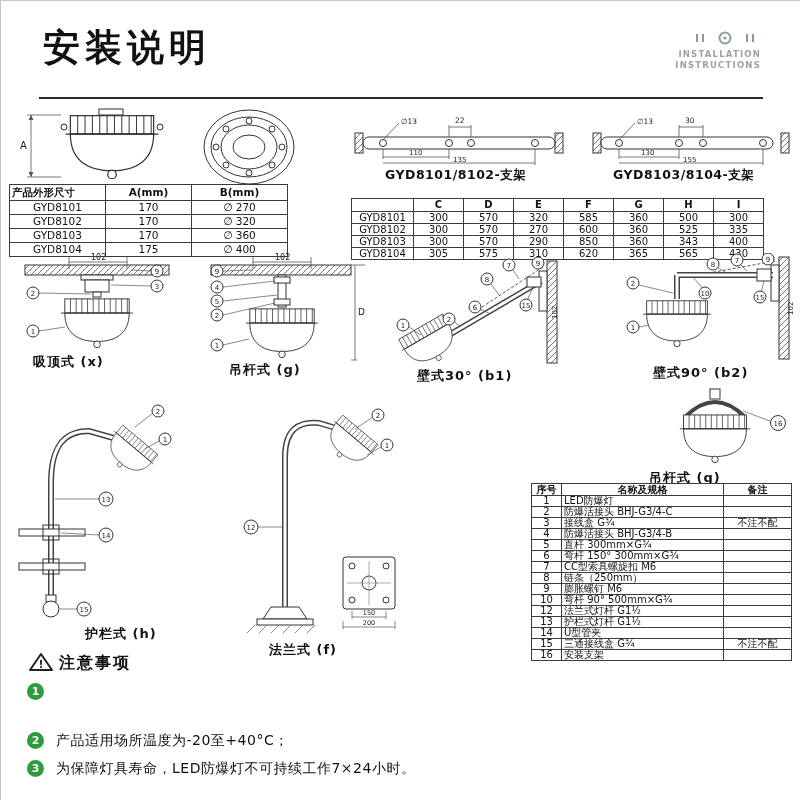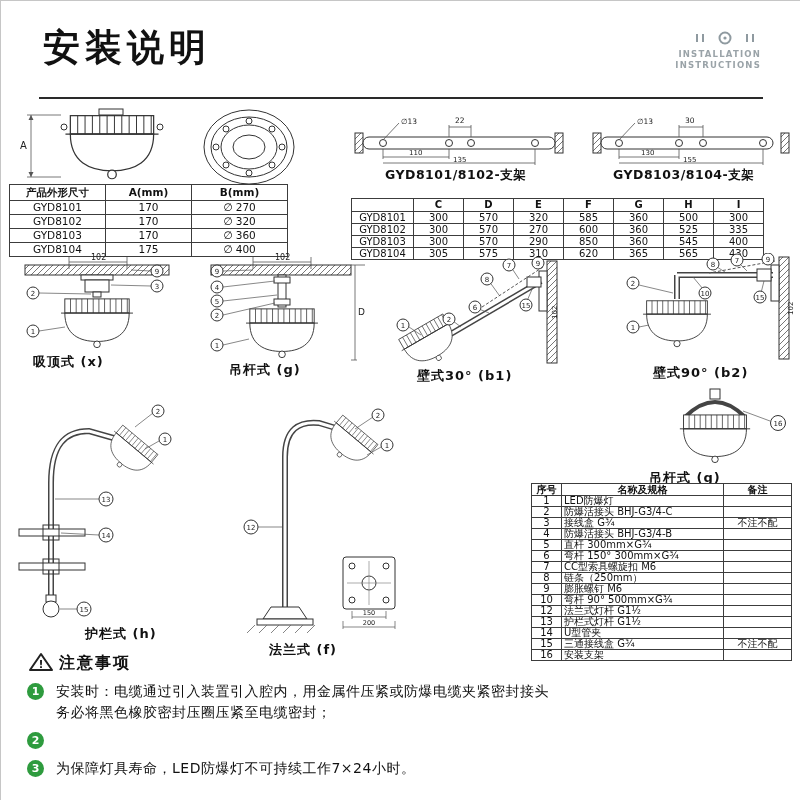--- a/index.html
+++ b/index.html
@@ -87,21 +87,21 @@
   </svg>
 
   <table class="abs tbl tbl1" style="left:8px;top:183px;width:278px">
     <colgroup>
         <col style="width:96px">
         <col style="width:86px">
         <col style="width:96px">
       </colgroup>
     <tbody>
         <tr>
-      <th style="text-align:center">产品外形尺寸</th>
+      <th style="text-align:left">产品外形尺寸</th>
       <th>A(mm)</th>
       <th>B(mm)</th>
     </tr>
     <tr>
           <td>GYD8101</td>
           <td>170</td>
           <td>∅ 270</td>
         </tr>
     <tr>
           <td>GYD8102</td>
@@ -202,21 +202,21 @@
           <td>525</td>
           <td>335</td>
         </tr>
     <tr>
           <td>GYD8103</td>
           <td>300</td>
           <td>570</td>
           <td>290</td>
           <td>850</td>
           <td>360</td>
-          <td>545</td>
+          <td>343</td>
           <td>400</td>
         </tr>
     <tr>
           <td>GYD8104</td>
           <td>305</td>
           <td>575</td>
           <td>310</td>
           <td>620</td>
           <td>365</td>
           <td>565</td>
@@ -571,24 +571,23 @@
     </table>
 
   <svg class="abs" style="left:28px;top:651px" width="24" height="20" viewBox="0 0 24 20">
     <path d="M12 2 L23 18 H1 Z" fill="#fff" stroke="#222" stroke-width="2" stroke-linejoin="round"></path>
     <text x="12" y="16" font-size="11" font-weight="bold" text-anchor="middle">!</text>
   </svg>
   <div class="abs notes-title" style="left:58px;top:652px">注意事项</div>
 
   <div class="abs note" style="left:26px;top:680px;width:740px">
     <div class="badge">1</div>
-    <div class="note-text">安装时：电缆通过引入装置引入腔内，用金属件压紧或防爆电缆夹紧密封接头
-务必将黑色橡胶密封压圈压紧至电缆密封；</div>
   </div>
   <div class="abs note" style="left:26px;top:729px;width:740px">
     <div class="badge">2</div>
+    <div class="note-text">产品适用场所温度为-20至+40°C；</div>
   </div>
   <div class="abs note" style="left:26px;top:757px;width:740px">
     <div class="badge">3</div>
     <div class="note-text">为保障灯具寿命，LED防爆灯不可持续工作7×24小时。</div>
   </div>
 
 </div>
 
 </body></html>

